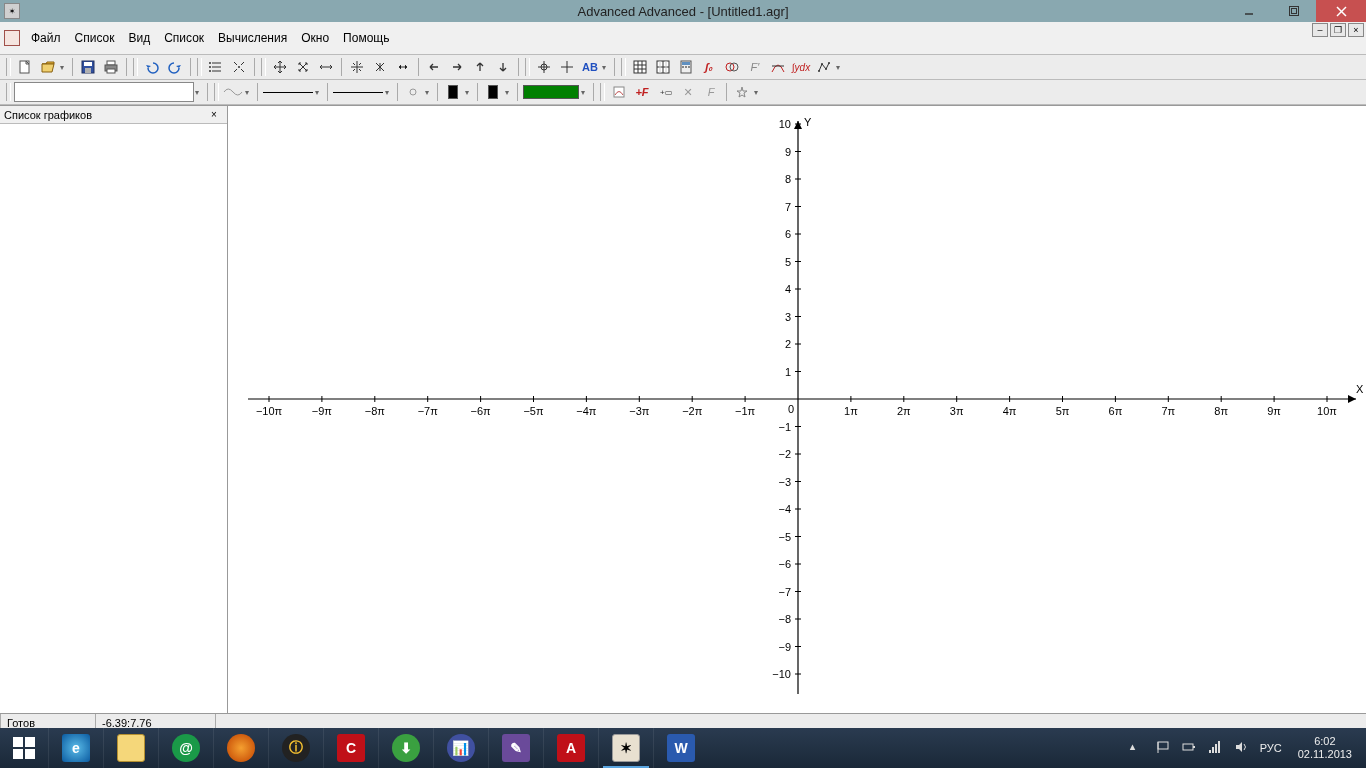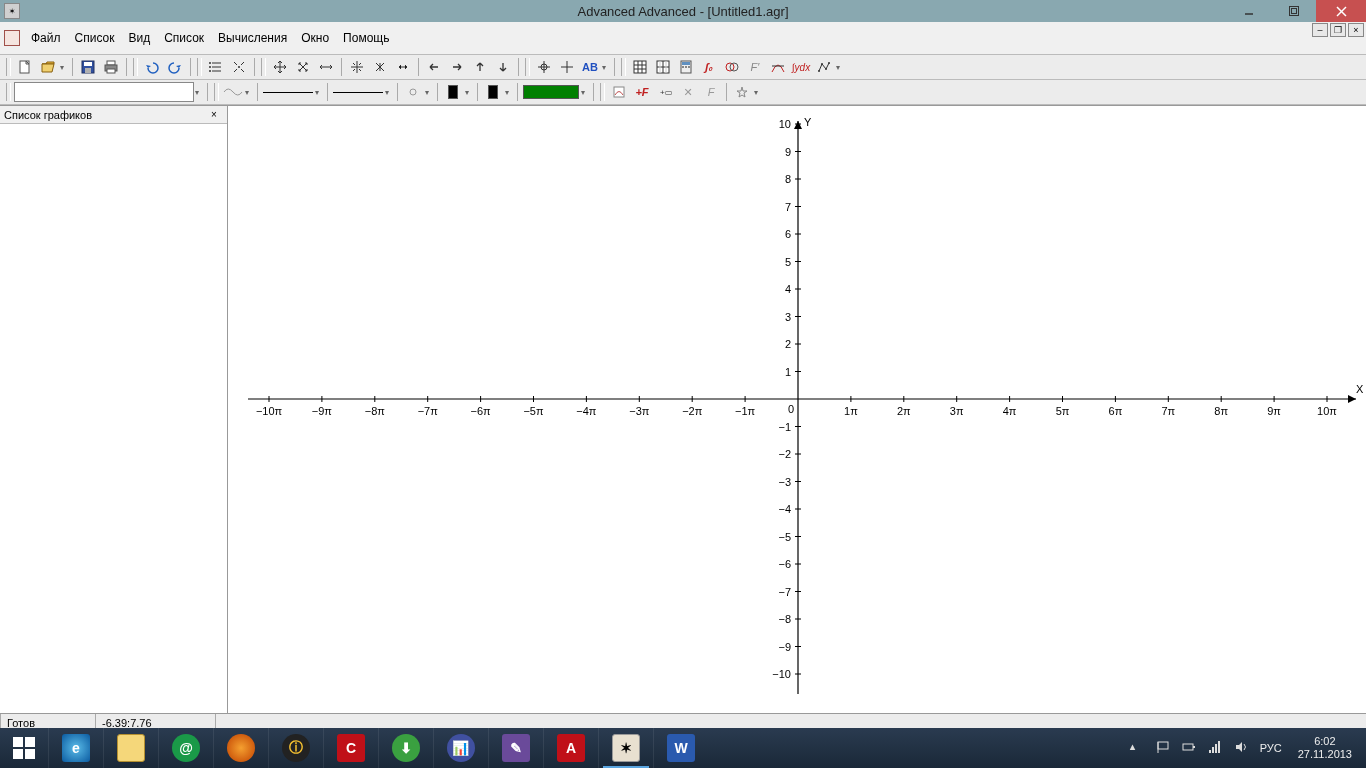--- a/index.html
+++ b/index.html
@@ -531,16 +531,16 @@
           <rect x="7" y="4" width="2" height="9" fill="#ddd"></rect>
           <rect x="10" y="1" width="2" height="12" fill="#ddd"></rect>
         </svg></span>
     <span class="tray-icon"><svg width="14" height="14">
           <path d="M2 5 L5 5 L8 2 L8 12 L5 9 L2 9 Z" fill="#ddd"></path>
           <path d="M10 4 Q13 7 10 10" fill="none" stroke="#ddd"></path>
         </svg></span>
     <span style="cursor:default;">РУС</span>
     <div class="tray-clock">
       <div>6:02</div>
-      <div>27.11.2013</div>
+      <div>02.11.2013</div>
     </div>
   </div>
 </div>
 
 </body></html>

